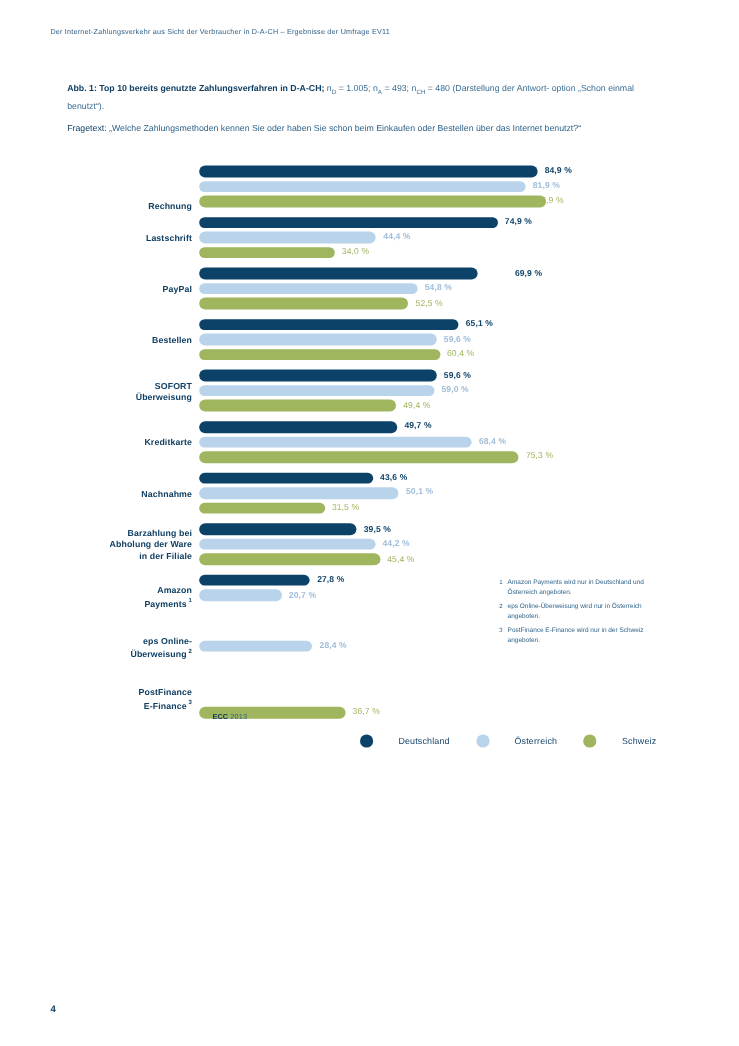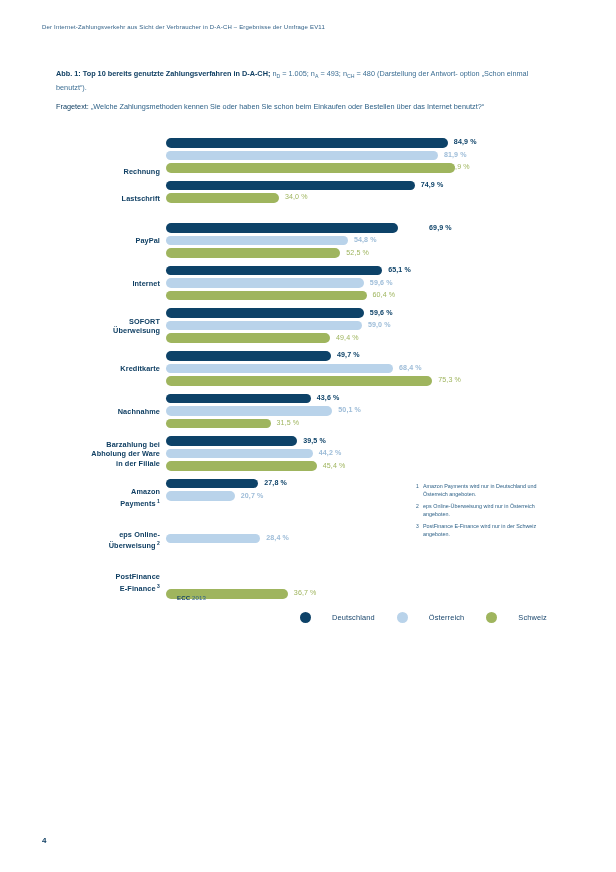--- a/index.html
+++ b/index.html
@@ -253,20 +253,24 @@
       <div class="row" style="top: 42.6px;">
         <div class="row-label" style="top: 12.95px;">
           <div>Lastschrift</div>
         </div>
         <div class="bars">
           <div class="bar-line">
             <div class="bar de" style="width: 248.668px;"></div>
             <div class="bar-value de" style="left: 254.668px;">74,9 %</div>
           </div>
           <div class="bar-line">
+            <div class="bar at" style="width: 147.408px;"></div>
+            <div class="bar-value at" style="left: 153.408px;">44,4 %</div>
+          </div>
+          <div class="bar-line">
             <div class="bar ch" style="width: 112.88px;"></div>
             <div class="bar-value ch" style="left: 118.88px;">34,0 %</div>
           </div>
         </div>
       </div>
       <div class="row" style="top: 85.2px;">
         <div class="row-label" style="top: 12.95px;">
           <div>PayPal</div>
         </div>
         <div class="bars">
@@ -279,21 +283,21 @@
             <div class="bar-value at" style="left: 187.936px;">54,8 %</div>
           </div>
           <div class="bar-line">
             <div class="bar ch" style="width: 174.3px;"></div>
             <div class="bar-value ch" style="left: 180.3px;">52,5 %</div>
           </div>
         </div>
       </div>
       <div class="row" style="top: 127.8px;">
         <div class="row-label" style="top: 12.95px;">
-          <div>Internet</div>
+          <div>Bestellen</div>
         </div>
         <div class="bars">
           <div class="bar-line">
             <div class="bar de" style="width: 216.132px;"></div>
             <div class="bar-value de" style="left: 222.132px;">65,1 %</div>
           </div>
           <div class="bar-line">
             <div class="bar at" style="width: 197.872px;"></div>
             <div class="bar-value at" style="left: 203.872px;">59,6 %</div>
           </div>

